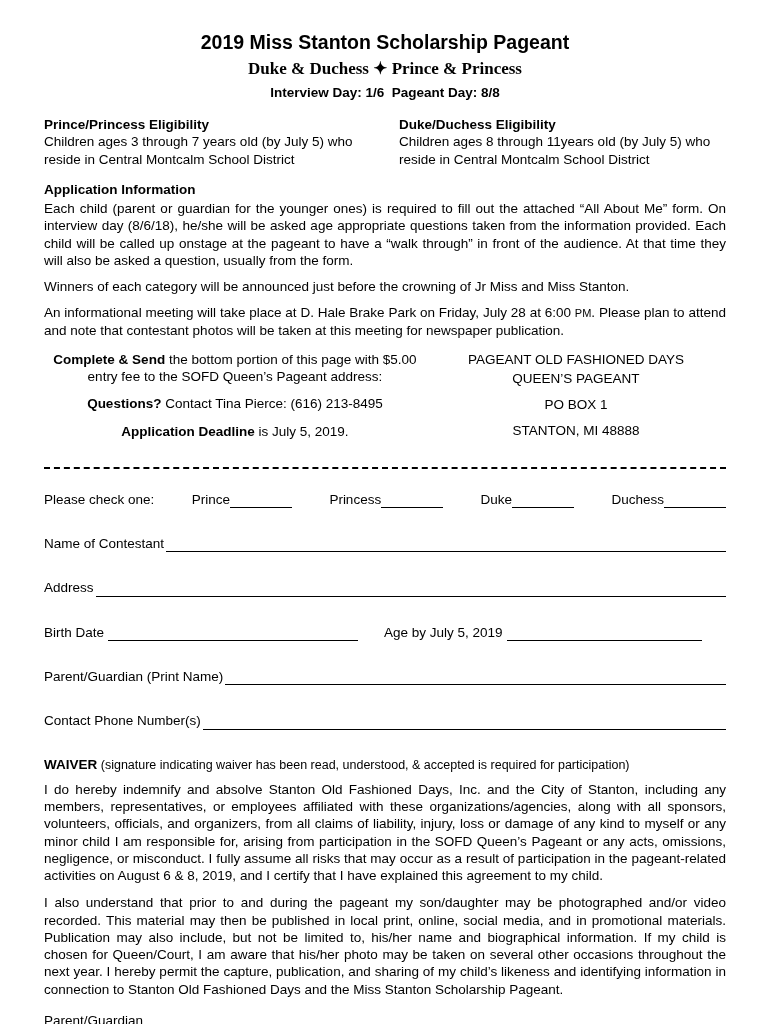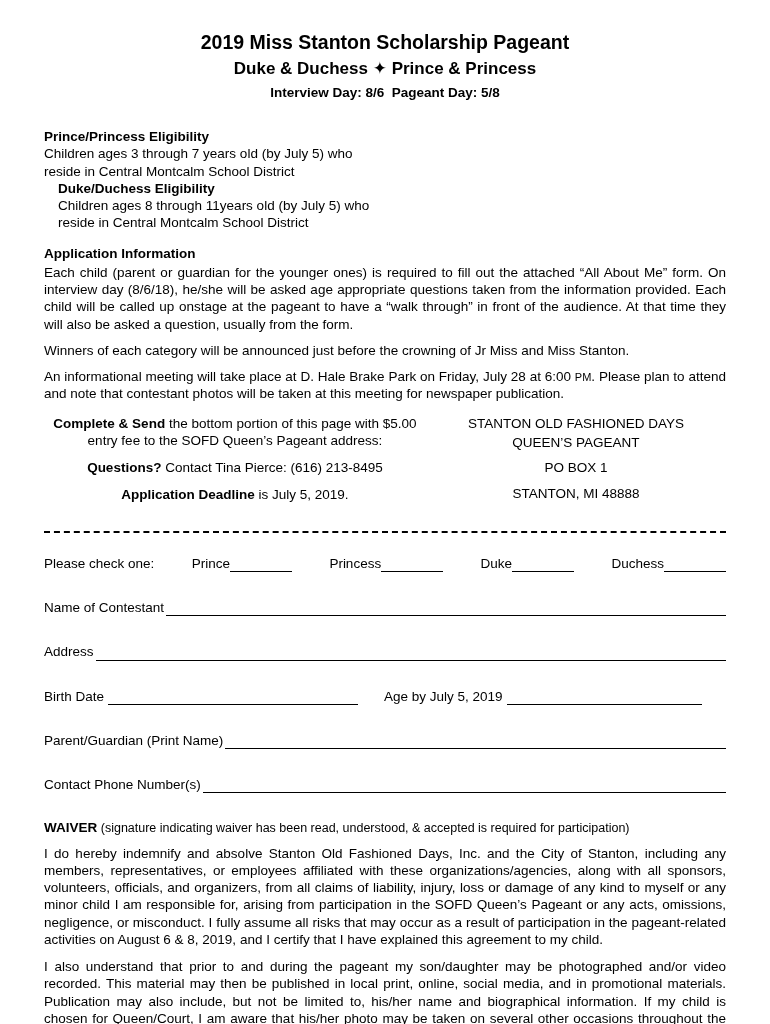--- a/index.html
+++ b/index.html
@@ -7,27 +7,27 @@
   body {
     width: 770px; height: 1024px;
     background: #ffffff; color: #000000;
     font-family: "Liberation Sans", "DejaVu Sans", sans-serif;
     font-size: 13.5px; line-height: 1.28;
     overflow: hidden;
   }
   .page { width: 770px; height: 1024px; padding: 30px 44px 0 44px; border-radius: 26px; }
   .center { text-align: center; }
   .title { font-size: 19.5px; font-weight: bold; }
-  .subtitle { font-size: 17px; font-weight: bold; margin-top: 3px; }
+  .subtitle { font-size: 17px; font-weight: bold; margin-top: 3px; font-family: Liberation Serif, serif; }
   .dates { font-size: 13.5px; font-weight: bold; margin-top: 4px; white-space: pre-wrap; }
   .bold { font-weight: bold; }
   .just { text-align: justify; }
   p { margin: 9px 0; }
 
-  .cols { display: flex; margin-top: 27px; flex-direction: column; }
+  .cols { display: flex; margin-top: 15px; }
   .col { width: 50%; }
   .col-right { padding-left: 14px; }
 
   .send { display: flex; margin-top: 12px; }
   .send-left { width: 56%; text-align: center; }
   .send-left p { margin: 0 0 10px 0; }
   .send-right { width: 44%; text-align: center; }
   .addr-line { line-height: 1.4; }
   .addr-gap { margin-top: 7px; }
 
@@ -50,21 +50,21 @@
 
   .sig-parent { margin-top: 14px; }
 </style>
 </head>
 <body>
 
 <div class="page">
 
   <div class="center title">2019 Miss Stanton Scholarship Pageant</div>
   <div class="center subtitle">Duke &amp; Duchess ✦ Prince &amp; Princess</div>
-  <div class="center dates">Interview Day: 8/6  Pageant Day: 5/8</div>
+  <div class="center dates">Interview Day: 1/6  Pageant Day: 8/8</div>
 
   <div class="cols">
     <div class="col">
       <div class="bold">Prince/Princess Eligibility</div>
       <div>Children ages 3 through 7 years old (by July 5) who reside in Central Montcalm School District</div>
     </div>
     <div class="col col-right">
       <div class="bold">Duke/Duchess Eligibility</div>
       <div>Children ages 8 through 11years old (by July 5) who reside in Central Montcalm School District</div>
     </div>
@@ -77,21 +77,21 @@
     <p class="just"><span>An informational meeting will take place at D. Hale Brake Park on Friday, July 28 at 6:00 </span><span class="smallcaps">PM</span><span>. Please plan to attend and note that contestant photos will be taken at this meeting for newspaper publication.</span></p>
   </div>
 
   <div class="send">
     <div class="send-left">
       <p><span class="bold">Complete &amp; Send</span><span> the bottom portion of this page with $5.00 entry fee to the SOFD Queen’s Pageant address:</span></p>
       <p><span class="bold">Questions?</span><span> Contact Tina Pierce: (616) 213-8495</span></p>
       <p><span class="bold">Application Deadline</span><span> is July 5, 2019.</span></p>
     </div>
     <div class="send-right">
-      <div class="addr-line">STANTON OLD FASHIONED DAYS</div>
+      <div class="addr-line">PAGEANT OLD FASHIONED DAYS</div>
       <div class="addr-line">QUEEN’S PAGEANT</div>
       <div class="addr-line addr-gap">PO BOX 1</div>
       <div class="addr-line addr-gap">STANTON, MI 48888</div>
     </div>
   </div>
 
   <div class="dashes"></div>
 
   <div class="check-row">
     <span class="lbl">Please check one:</span>

